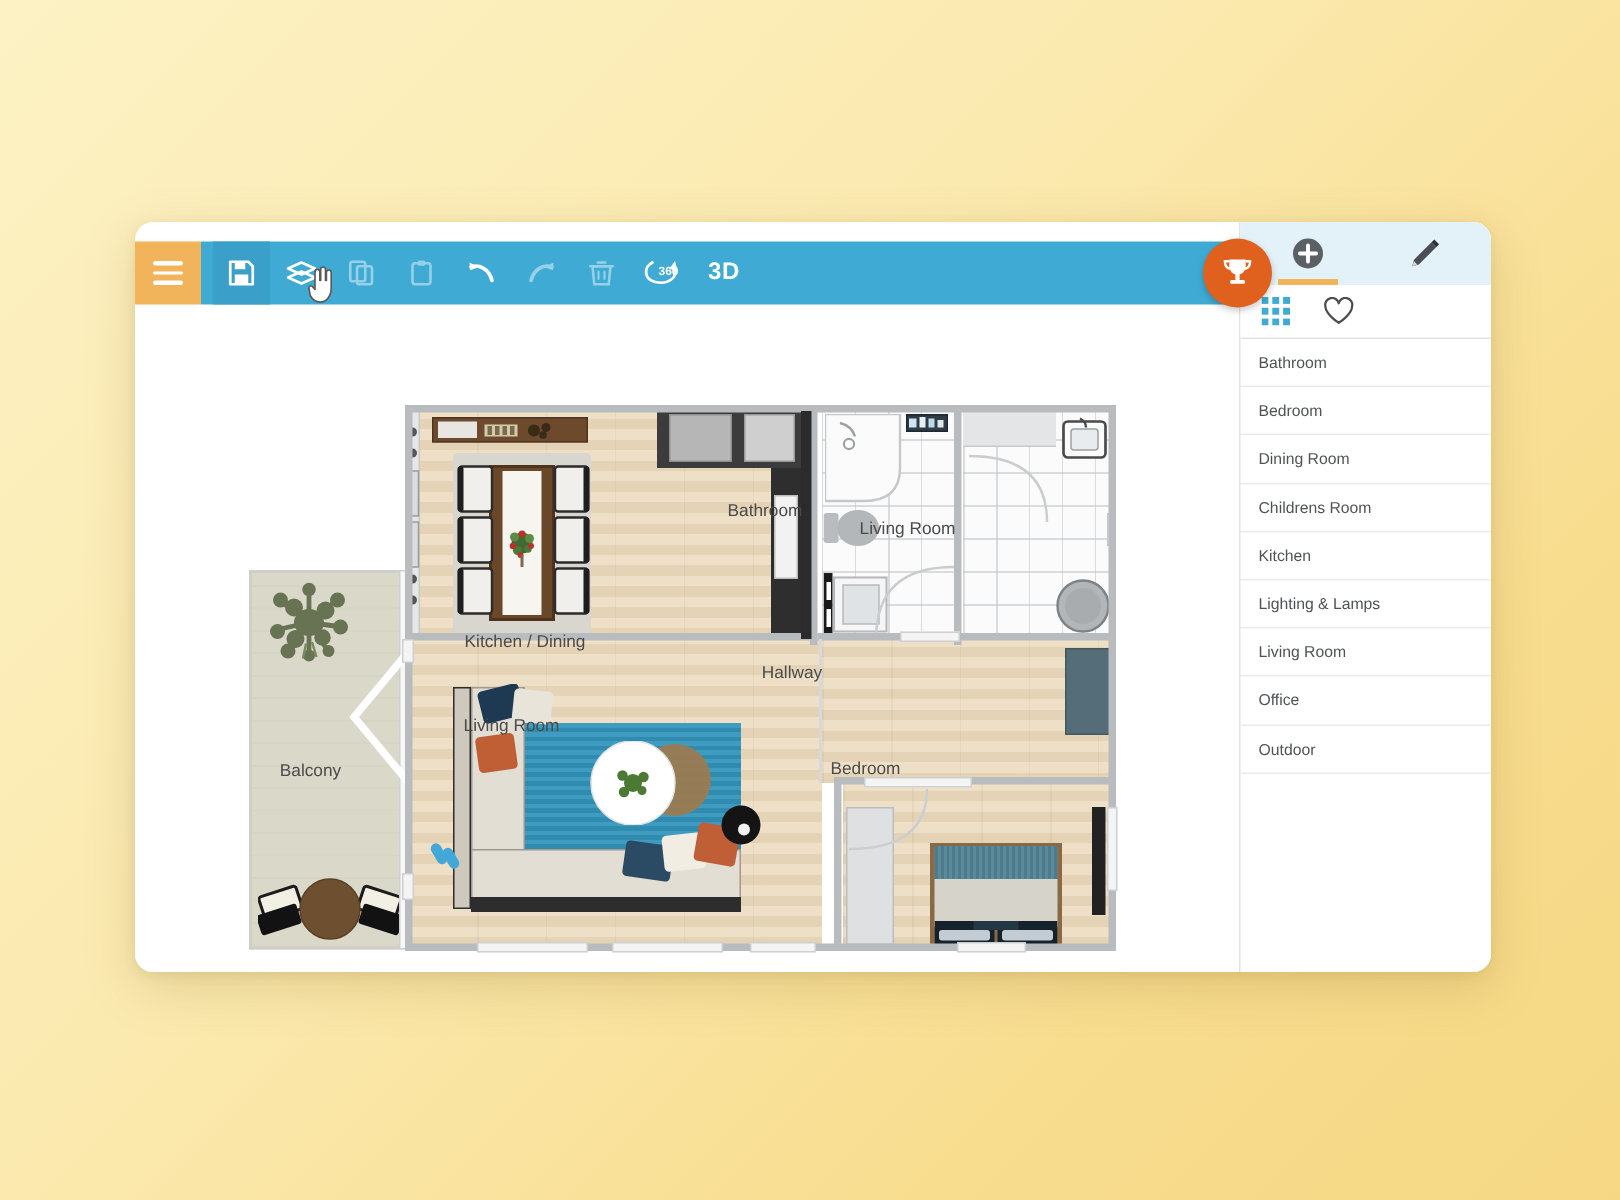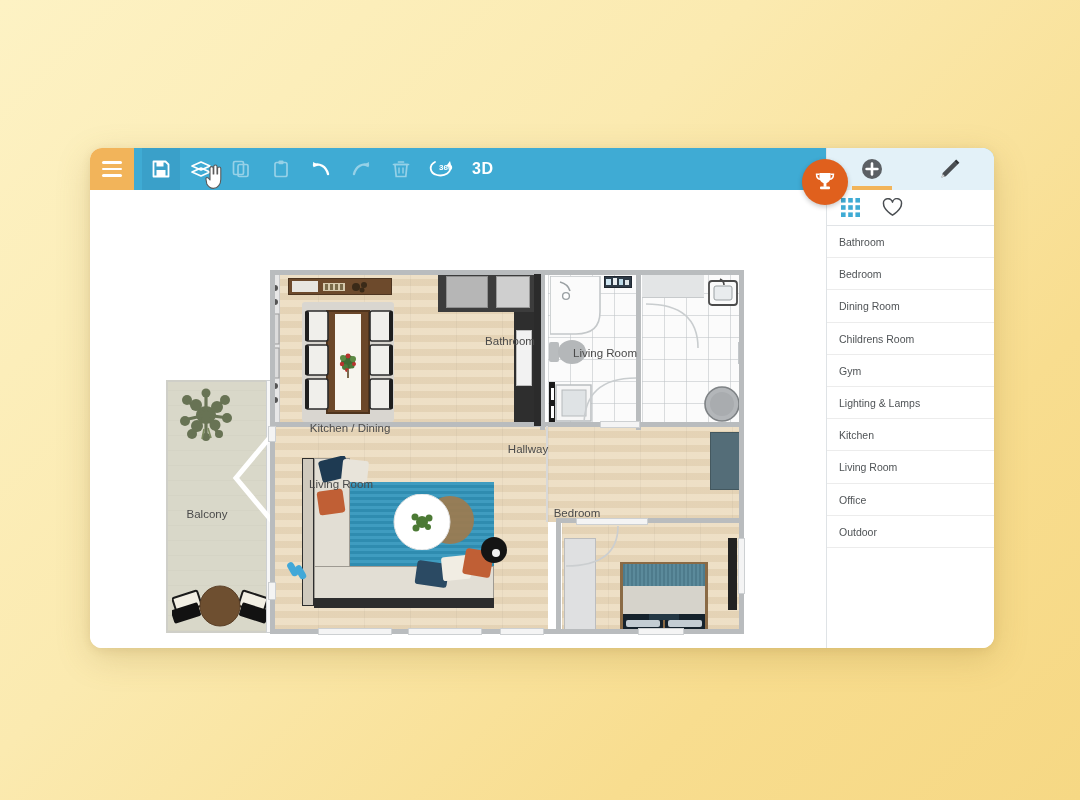--- a/index.html
+++ b/index.html
@@ -16,21 +16,21 @@
     left: 90px; top: 148px;
     width: 904px; height: 500px;
     border-radius: 12px;
     background: #ffffff;
     box-shadow: 0 10px 34px rgba(140,110,40,.22), 0 2px 8px rgba(140,110,40,.12);
     overflow: hidden;
   }
 
   
   #toolbar {
-    position: absolute; left: 0; top: 0;
+    position: absolute; left: 0; top: 13px;
     width: 964px; height: 42px;
     display: flex; align-items: center;
   }
   #hamburger-btn {
     width: 44px; height: 42px;
     background: #f2b45a;
     display: flex; align-items: center; justify-content: center;
     flex-direction: column; gap: 4px;
     cursor: pointer;
   }
@@ -515,23 +515,22 @@
           <path d="M10.5 17.2S1.6 11.6 1.6 6.2A4.4 4.4 0 0110.5 4.2 4.4 4.4 0 0119.4 6.2c0 5.4-8.9 11-8.9 11z" fill="none" stroke="#4a4e52" stroke-width="1.5" stroke-linejoin="round"></path>
         </svg>
       </div>
     </div>
 
     <ul id="category-list">
       <li>Bathroom</li>
       <li>Bedroom</li>
       <li>Dining Room</li>
       <li>Childrens Room</li>
-      <li>Gym</li>
+      <li>Kitchen</li>
       <li>Lighting &amp; Lamps</li>
-      <li>Kitchen</li>
       <li>Living Room</li>
       <li>Office</li>
       <li>Outdoor</li>
     </ul>
   </div>
 
   <div id="trophy-badge">
     <svg width="24" height="24" viewBox="0 0 24 24">
       <path d="M6.5 3h11v4.2c0 3.4-2.3 6-5.5 6S6.5 10.6 6.5 7.2z" fill="#ffffff"></path>
       <path d="M6.5 4.2H3.6c0 3 1.2 4.6 3.4 5M17.5 4.2h2.9c0 3-1.2 4.6-3.4 5" fill="none" stroke="#ffffff" stroke-width="1.6"></path>

